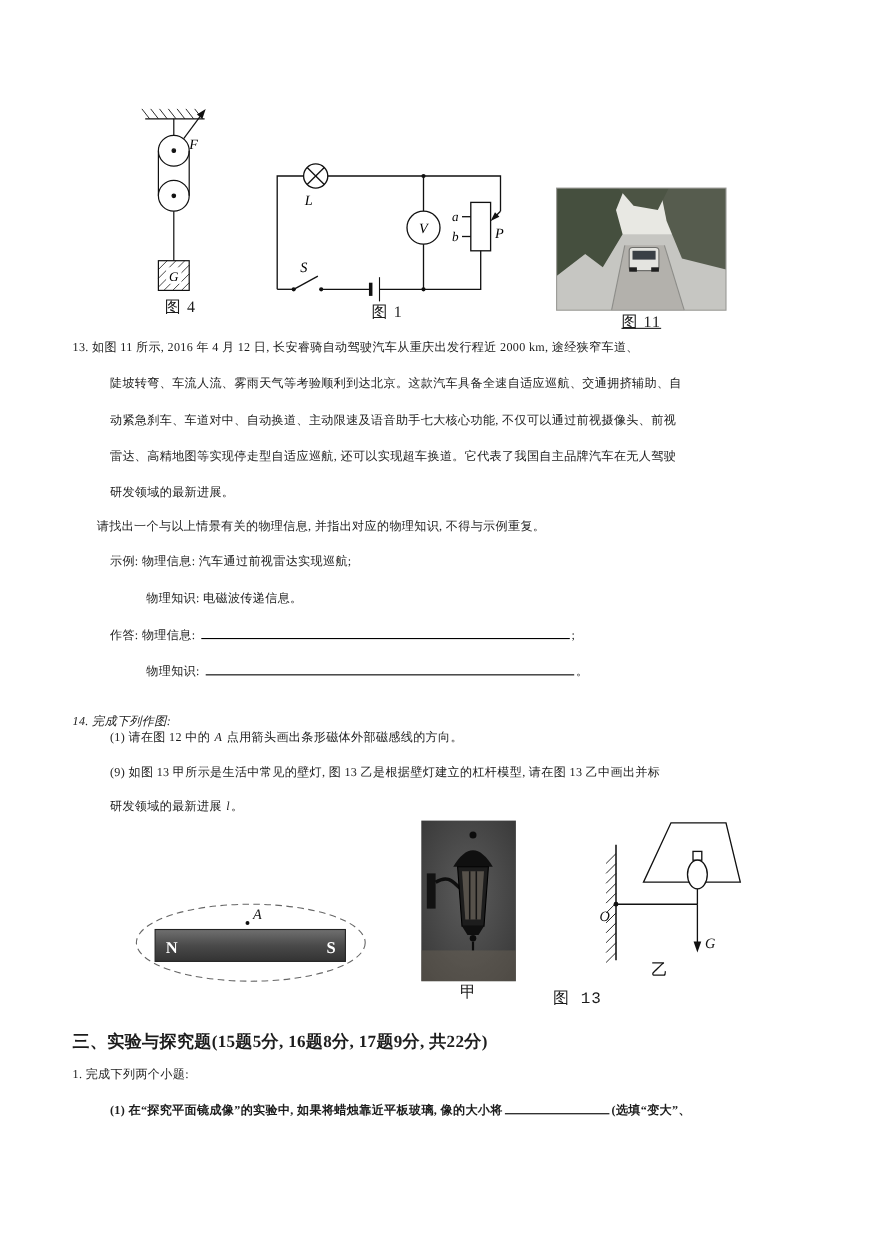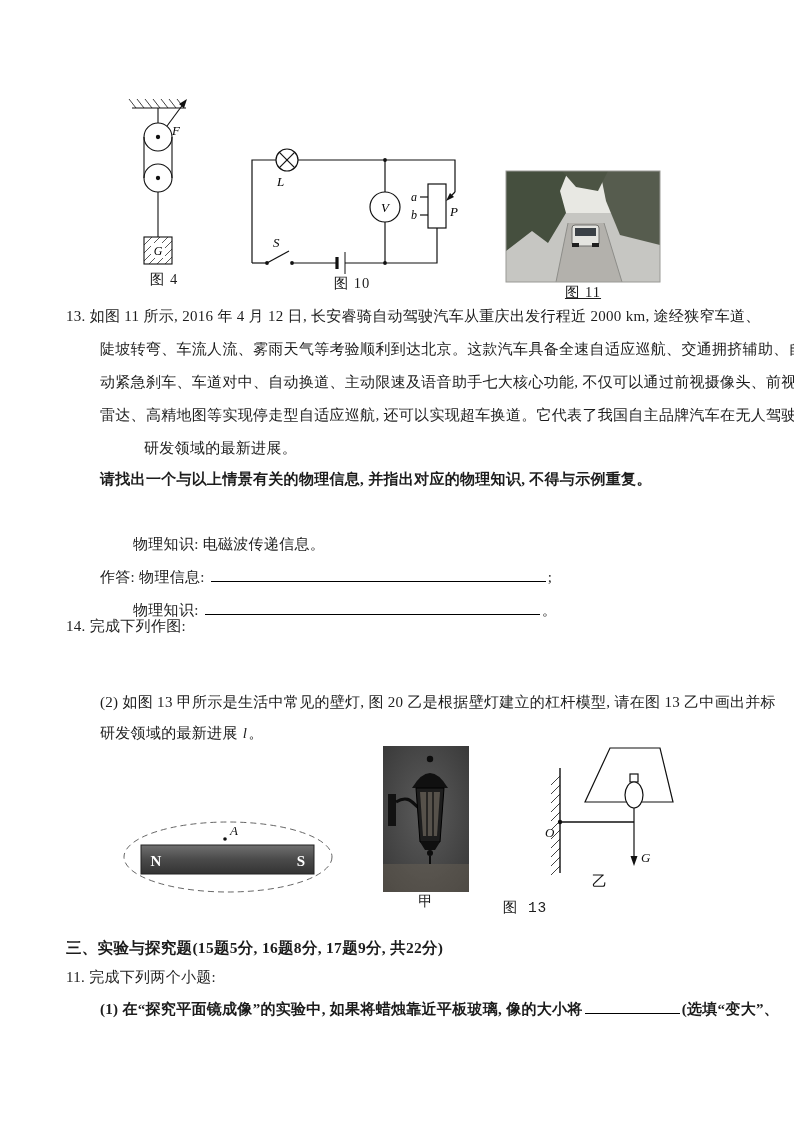--- a/index.html
+++ b/index.html
@@ -3,21 +3,21 @@
 <meta charset="utf-8">
 <style>
   * { margin:0; padding:0; box-sizing:border-box; }
   html,body { background:#ffffff; }
   .page {
     position:relative; width:794px; height:1123px; margin:0 auto;
     background:#ffffff; overflow:hidden;
     font-family:"Liberation Serif","DejaVu Serif",serif; color:#1c1c1c;
   }
   .tl {
-    position:absolute; font-size:15px; line-height:21px;
+    position:absolute; font-size:11px; line-height:21px;
     white-space:nowrap; letter-spacing:0.3px;
   }
   .cap {
     position:absolute; font-size:14.5px; text-align:center;
     letter-spacing:1px;
   }
   .bold { font-weight:bold; font-size:15.5px; }
   .var { font-style:italic; padding:0 1px; }
   .blank {
     display:inline-block; border-bottom:1px solid #000;
@@ -86,21 +86,21 @@
     <circle cx="35" cy="123" r="1.9" fill="#111"></circle>
     <circle cx="153" cy="20" r="1.9" fill="#111"></circle>
     <circle cx="153" cy="123" r="1.9" fill="#111"></circle>
     <text x="45" y="46" font-size="13" font-style="italic">L</text>
     <text x="153" y="72" font-size="13" font-style="italic" text-anchor="middle">V</text>
     <text x="41" y="107" font-size="13" font-style="italic">S</text>
     <text x="185" y="61" font-size="12" font-style="italic" text-anchor="end">a</text>
     <text x="185" y="79" font-size="12" font-style="italic" text-anchor="end">b</text>
     <text x="218" y="76" font-size="13" font-style="italic">P</text>
   </svg>
-  <div class="cap" style="left:232px; top:274px; width:240px;">图 10</div>
+  <div class="cap" style="left:232px; top:274px; width:240px;">图 1</div>
 
   <svg class="fig" style="left:506px; top:171px;" width="154" height="111" viewBox="0 0 154 111">
     <rect width="154" height="111" fill="#c6c6c2"></rect>
     <rect x="42" y="0" width="72" height="42" fill="#e8e8e3"></rect>
     <polygon points="0,0 62,0 54,20 60,42 42,72 26,60 0,80" fill="#454f3e"></polygon>
     <polygon points="94,0 154,0 154,74 114,64 100,30" fill="#565c4e"></polygon>
     <polygon points="56,0 102,0 92,20 70,16" fill="#4c5444"></polygon>
     <polygon points="50,111 116,111 98,52 62,52" fill="#b3b1ac"></polygon>
     <line x1="62" y1="52" x2="50" y2="111" stroke="#8d8d89" stroke-width="1"></line>
     <line x1="98" y1="52" x2="116" y2="111" stroke="#8d8d89" stroke-width="1"></line>
@@ -109,33 +109,37 @@
     <rect x="66" y="72" width="7" height="4" fill="#1f1f1f"></rect>
     <rect x="86" y="72" width="7" height="4" fill="#1f1f1f"></rect>
     <rect width="154" height="111" fill="none" stroke="#9a9a96"></rect>
   </svg>
   <div class="cap" style="left:506px; top:283px; width:154px;text-decoration:underline;">图 11</div>
 
   <div class="tl" style="left:66px;  top:306px;">13. 如图 11 所示, 2016 年 4 月 12 日, 长安睿骑自动驾驶汽车从重庆出发行程近 2000 km, 途经狭窄车道、</div>
   <div class="tl" style="left:100px; top:339px;">陡坡转弯、车流人流、雾雨天气等考验顺利到达北京。这款汽车具备全速自适应巡航、交通拥挤辅助、自</div>
   <div class="tl" style="left:100px; top:372px;">动紧急刹车、车道对中、自动换道、主动限速及语音助手七大核心功能, 不仅可以通过前视摄像头、前视</div>
   <div class="tl" style="left:100px; top:405px;">雷达、高精地图等实现停走型自适应巡航, 还可以实现超车换道。它代表了我国自主品牌汽车在无人驾驶</div>
-  <div class="tl" style="left:100px; top:438px;margin-left:44px;">研发领域的最新进展。</div>
-  <div class="tl" style="left:100px; top:469px;font-weight:bold;">请找出一个与以上情景有关的物理信息, 并指出对应的物理知识, 不得与示例重复。</div>
+  <div class="tl" style="left:100px; top:438px;">研发领域的最新进展。</div>
+  <div class="tl" style="left:88px; top:469px;">请找出一个与以上情景有关的物理信息, 并指出对应的物理知识, 不得与示例重复。</div>
+  <div class="tl" style="left:100px; top:501px;">示例: 物理信息: 汽车通过前视雷达实现巡航;</div>
   <div class="tl" style="left:133px; top:534px;">物理知识: 电磁波传递信息。</div>
 
   <div class="tl" style="left:100px; top:567px;">
     <span>作答: 物理信息: </span><span class="blank" style="width:335px;"></span><span>;</span>
   </div>
   <div class="tl" style="left:133px; top:600px;">
     <span>物理知识: </span><span class="blank" style="width:335px;"></span><span>。</span>
   </div>
 
-  <div class="tl" style="left:66px; top:616px;">14. 完成下列作图:</div>
-  <div class="tl" style="left:100px; top:692px;">(2) 如图 13 甲所示是生活中常见的壁灯, 图 20 乙是根据壁灯建立的杠杆模型, 请在图 13 乙中画出并标</div>
+  <div class="tl" style="left:66px; top:646px;font-style:italic;">14. 完成下列作图:</div>
+  <div class="tl" style="left:100px; top:661px;">
+    <span>(1) 请在图 12 中的 </span><span class="var">A</span><span> 点用箭头画出条形磁体外部磁感线的方向。</span>
+  </div>
+  <div class="tl" style="left:100px; top:692px;">(9) 如图 13 甲所示是生活中常见的壁灯, 图 13 乙是根据壁灯建立的杠杆模型, 请在图 13 乙中画出并标</div>
   <div class="tl" style="left:100px; top:723px;">
     <span>研发领域的最新进展 </span><span class="var">l</span><span>。</span>
   </div>
 
   <svg class="fig" style="left:112px; top:815px;" width="232" height="85" viewBox="0 0 232 85">
     <defs>
       <linearGradient id="mag" x1="0" y1="0" x2="0" y2="1">
         <stop offset="0" stop-color="#707070"></stop>
         <stop offset="0.5" stop-color="#4a4a4a"></stop>
         <stop offset="1" stop-color="#333333"></stop>
@@ -185,18 +189,18 @@
       <polygon points="94,128 90.5,118 97.5,118" fill="#111" stroke="none"></polygon>
     </g>
     <circle cx="20" cy="84" r="2.2" fill="#111"></circle>
     <text x="5" y="99" font-size="13" font-style="italic" fill="#111">O</text>
     <text x="101" y="124" font-size="13" font-style="italic" fill="#111">G</text>
     <text x="52" y="148" font-size="15" fill="#111">乙</text>
   </svg>
   <div class="cap" style="left:465px; top:898px; width:120px;font-family:Liberation Mono, monospace;">图 13</div>
 
   <div class="tl bold" style="left:66px; top:937px;">三、实验与探究题(15题5分, 16题8分, 17题9分, 共22分)</div>
-  <div class="tl" style="left:66px; top:967px;">11. 完成下列两个小题:</div>
+  <div class="tl" style="left:66px; top:967px;">1. 完成下列两个小题:</div>
   <div class="tl" style="left:100px; top:999px;font-weight:bold;">
     <span>(1) 在“探究平面镜成像”的实验中, 如果将蜡烛靠近平板玻璃, 像的大小将</span><span class="blank" style="width:95px;"></span><span>(选填“变大”、</span>
   </div>
 
 </div>
 
 </body></html>

